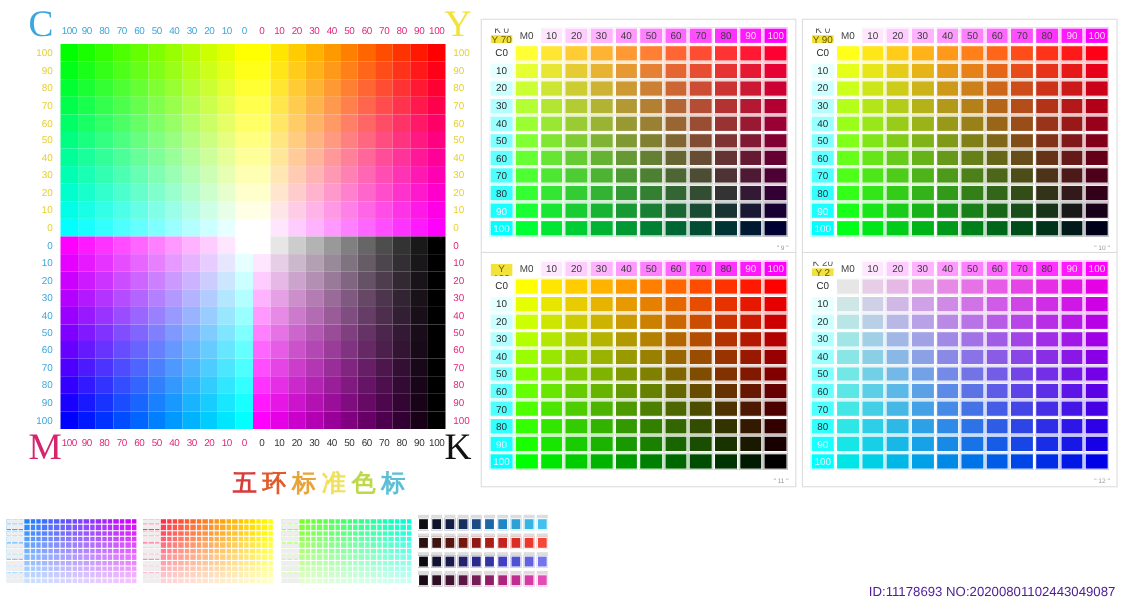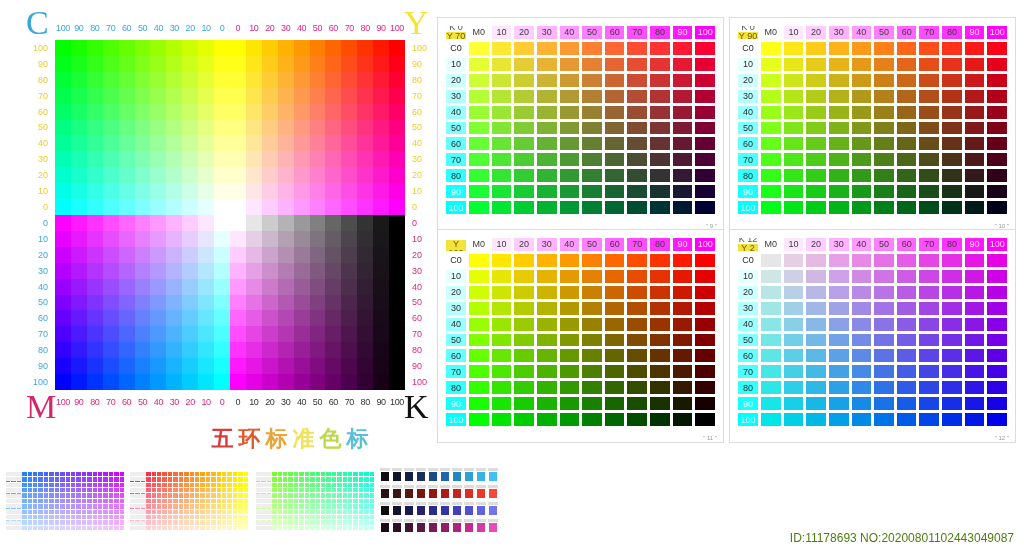--- a/index.html
+++ b/index.html
@@ -94,21 +94,21 @@
   .dlabels{display:flex;gap:2px;}
   .dlabels b{width:10px;height:3px;background:#ddd;display:block;}
 
   
   #watermark{position:absolute;left:8px;top:528px;
      font-size:19px;font-weight:bold;color:#ffffff;
      text-shadow:0 0 2px rgba(0,0,0,.25);
      font-family:"DejaVu Sans",sans-serif;letter-spacing:0px;
      white-space:nowrap;}
   #id-text{position:absolute;right:10px;top:531px;font-size:12px;
-     color:#4d7c0f;white-space:nowrap;}
+     color:#4c1d95;white-space:nowrap;}
 </style>
 </head>
 <body>
 
 <div class="root">
 
   <div id="main-chart">
 
     <div class="corner-letter" id="letter-c">C</div>
     <div class="corner-letter" id="letter-y">Y</div>
@@ -1161,21 +1161,21 @@
         <i class="sw" style="background: rgb(0, 77, 0);"></i>
         <i class="sw" style="background: rgb(0, 51, 0);"></i>
         <i class="sw" style="background: rgb(0, 25, 0);"></i>
         <i class="sw" style="background: rgb(0, 0, 0);"></i>
       </div>
       <div class="panel-no">" 11 "</div>
     </div>
   <div class="panel" id="panel-4">
       <div class="ptable">
         <div class="hcell corner-tag">
-          <b>K 12</b>
+          <b>K 20</b>
           <u>Y 2</u>
         </div>
         <div class="hcell" style="background: rgb(255, 255, 255);">M0</div>
         <div class="hcell" style="background: rgb(255, 230, 255);">10</div>
         <div class="hcell" style="background: rgb(255, 204, 255);">20</div>
         <div class="hcell" style="background: rgb(255, 179, 255);">30</div>
         <div class="hcell" style="background: rgb(255, 153, 255);">40</div>
         <div class="hcell" style="background: rgb(255, 128, 255);">50</div>
         <div class="hcell" style="background: rgb(255, 102, 255);">60</div>
         <div class="hcell" style="background: rgb(255, 77, 255);">70</div>

